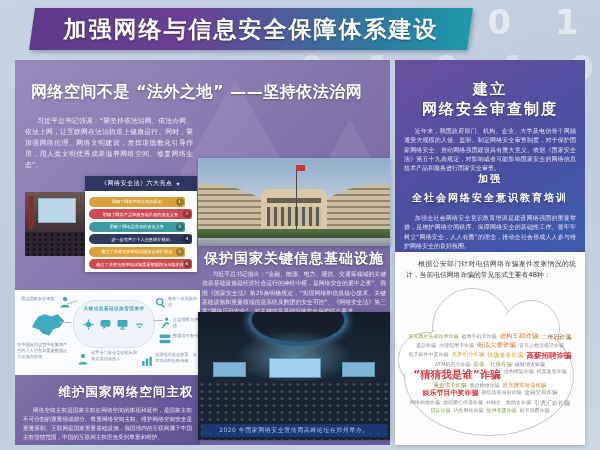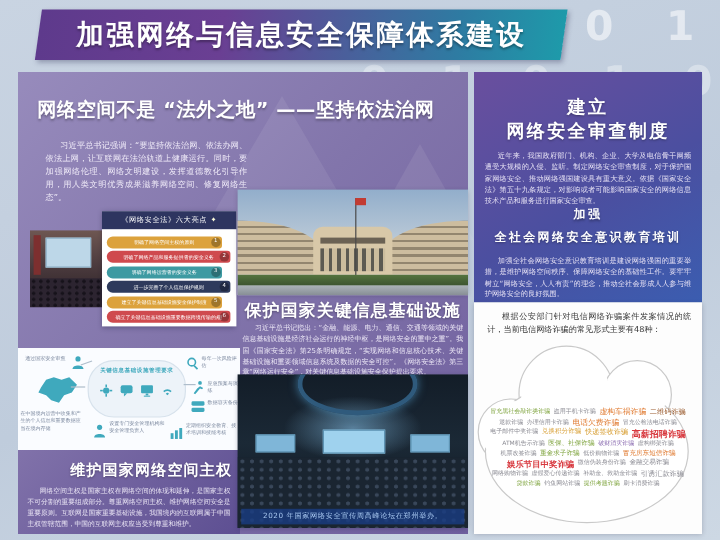--- a/index.html
+++ b/index.html
@@ -10,21 +10,21 @@
   .binary-mid{left:300px;top:48px;color:rgba(255,255,255,.35);}
   
   .banner{position:absolute;left:32px;top:8px;width:438px;height:42px;background:linear-gradient(90deg,#5e3a8c 0%,#6a3f93 35%,#2e7ba2 80%,#1e9aaa 100%);transform:skewX(-8deg);z-index:6;box-shadow:2px 2px 4px rgba(40,40,80,.35);}
   .banner-text{position:absolute;left:0;top:0;width:100%;height:100%;display:flex;align-items:center;justify-content:center;transform:skewX(8deg);color:#fff;font-weight:bold;font-size:23px;letter-spacing:2px;text-shadow:0 1px 2px rgba(0,0,0,.35);}
   
   .panel-left{position:absolute;left:15px;top:60px;width:375px;height:385px;background:linear-gradient(135deg,#978bbc 0%,#8275ab 45%,#6f5f9e 100%);z-index:2;}
   .deco-tri{position:absolute;background:rgba(255,255,255,.08);clip-path:polygon(50% 0,0 100%,100% 100%);}
   .tri-a{left:150px;top:20px;width:140px;height:120px;}
   .tri-b{left:290px;top:60px;width:90px;height:80px;}
   .law-heading{position:absolute;left:16px;top:22px;width:356px;color:#fff;font-weight:bold;font-size:16px;letter-spacing:.5px;text-shadow:0 1px 2px rgba(0,0,0,.3);}
-  .law-para{position:absolute;left:23px;top:56px;width:168px;color:#efeaf8;font-size:6.8px;line-height:1.6;text-align:justify;text-indent:1.8em;}
+  .law-para{position:absolute;left:10px;top:56px;width:168px;color:#efeaf8;font-size:6.8px;line-height:1.6;text-align:justify;text-indent:1.8em;}
   
   .photo-npc{position:absolute;left:10px;top:132px;width:84px;height:64px;background:linear-gradient(180deg,#6e5752 0%,#4c3b3e 45%,#261e23 100%);overflow:hidden;}
   .npc-screen{position:absolute;left:16%;top:10%;width:42%;height:36%;background:#bdd7e8;border:1px solid #8fb2c8;}
   .npc-banner-l{position:absolute;left:4%;top:6%;width:7%;height:52%;background:#7d2f2f;}
   .npc-crowd{position:absolute;left:0;bottom:0;width:100%;height:38%;background-image:radial-gradient(circle,#16121a 1.2px,transparent 1.6px);background-size:6px 5px;background-color:#2c2430;}
   
   .infographic{position:absolute;left:70px;top:116px;width:112px;height:96px;background:#fff;box-shadow:0 1px 4px rgba(30,30,60,.35);}
   .info-header{height:15px;background:#2e3560;color:#fff;font-size:6px;display:flex;align-items:center;justify-content:center;letter-spacing:.5px;}
   .info-star{color:#ffd;font-size:6px;margin-left:3px;}
   .info-body{padding:3px 4px;}
@@ -302,20 +302,21 @@
         <span class="cw" style="color: rgb(140, 140, 148); font-size: 5px;">办理信用卡诈骗</span>
         <span class="cw" style="color: rgb(224, 122, 48); font-size: 6.5px;">电话欠费诈骗</span>
         <span class="cw" style="color: rgb(140, 140, 148); font-size: 5px;">冒充公检法电话诈骗</span>
         <span class="cw" style="color: rgb(140, 140, 148); font-size: 5px;">电子邮件中奖诈骗</span>
         <span class="cw" style="color: rgb(217, 162, 58); font-size: 5.5px;">兑换积分诈骗</span>
         <span class="cw" style="color: rgb(217, 162, 58); font-size: 6px;">快递签收诈骗</span>
         <span class="cw cw-big" style="color: rgb(216, 56, 62); font-size: 7.5px;">高薪招聘诈骗</span>
         <span class="cw" style="color: rgb(140, 140, 148); font-size: 5px;">ATM机告示诈骗</span>
         <span class="cw" style="color: rgb(127, 164, 62); font-size: 5.5px;">医保、社保诈骗</span>
         <span class="cw" style="color: rgb(138, 107, 176); font-size: 5px;">破财消灾诈骗</span>
+        <span class="cw cw-big" style="color: rgb(216, 56, 62); font-size: 10.5px;">“猜猜我是谁”诈骗</span>
         <span class="cw" style="color: rgb(140, 140, 148); font-size: 5px;">虚构绑架诈骗</span>
         <span class="cw" style="color: rgb(140, 140, 148); font-size: 5px;">机票改签诈骗</span>
         <span class="cw" style="color: rgb(127, 164, 62); font-size: 5.5px;">重金求子诈骗</span>
         <span class="cw" style="color: rgb(140, 140, 148); font-size: 5px;">低价购物诈骗</span>
         <span class="cw" style="color: rgb(224, 122, 48); font-size: 5.5px;">冒充房东短信诈骗</span>
         <span class="cw cw-big" style="color: rgb(216, 56, 62); font-size: 7px;">娱乐节目中奖诈骗</span>
         <span class="cw" style="color: rgb(140, 140, 148); font-size: 5px;">微信伪装身份诈骗</span>
         <span class="cw" style="color: rgb(140, 140, 148); font-size: 5.5px;">金融交易诈骗</span>
         <span class="cw" style="color: rgb(140, 140, 148); font-size: 5px;">网络购物诈骗</span>
         <span class="cw" style="color: rgb(140, 140, 148); font-size: 5px;">虚假爱心传递诈骗</span>

